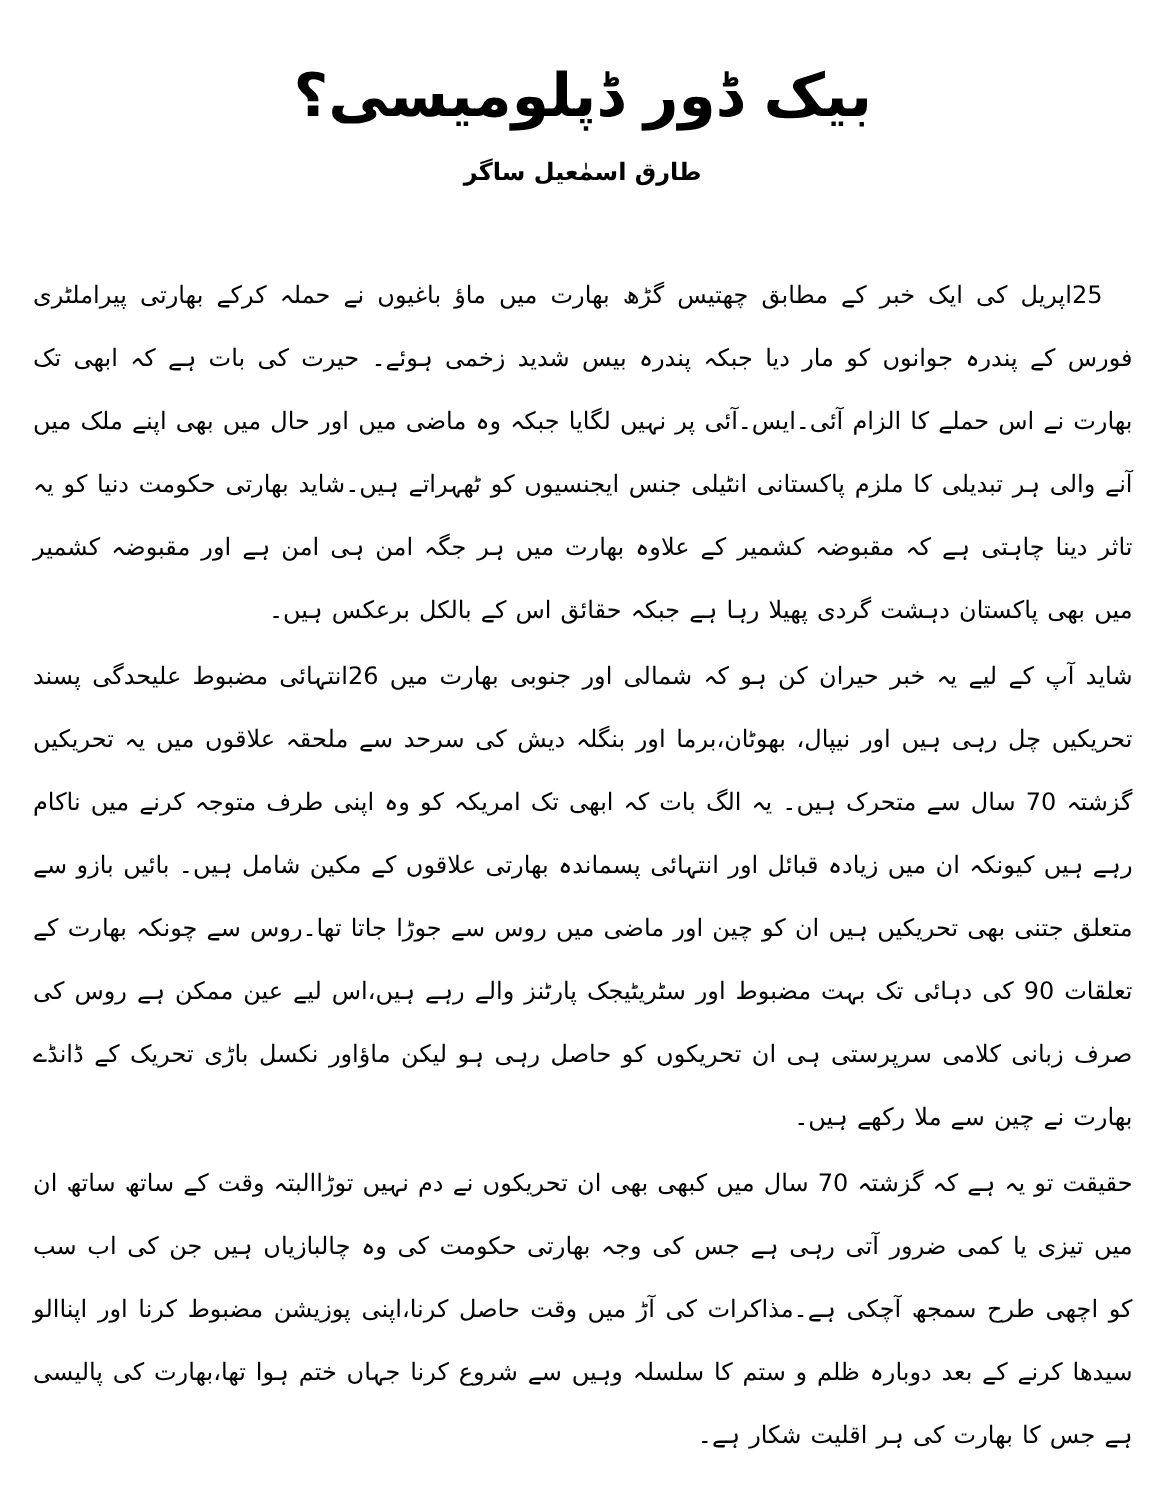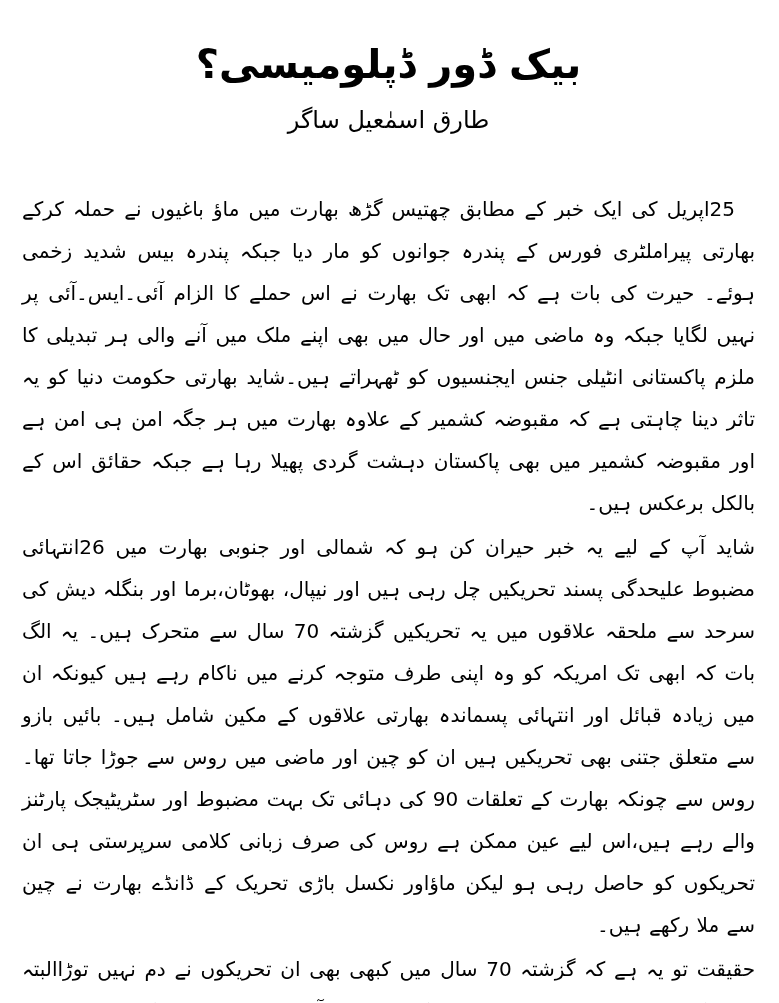--- a/index.html
+++ b/index.html
@@ -24,35 +24,35 @@
   }
   .title {
     font-family: "DejaVu Sans", sans-serif;
     font-size: 40px;
     font-weight: 700;
     line-height: 1.3;
     text-align: center;
     margin: 12px 0 14px 0;
   }
   .author {
-    font-size: 24px;
-    font-weight: 400;
+    font-size: 16px;
+    font-weight: 700;
     line-height: 1.4;
     text-align: center;
     margin: 0 0 50px 0;
   }
   .body-text {
     direction: rtl;
   }
   .para {
     margin: 0;
     direction: rtl;
     unicode-bidi: embed;
     text-align: justify;
-    font-size: 20px;
+    font-size: 16px;
     line-height: 42px;
     word-spacing: 1px;
   }
   .para.first-indent {
     text-indent: 20px;
   }
   .para + .para {
     margin-top: 2px;
   }
 </style>

